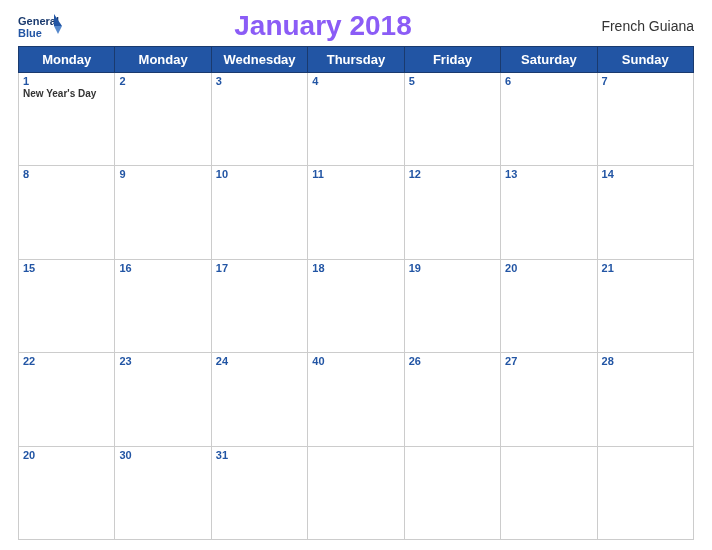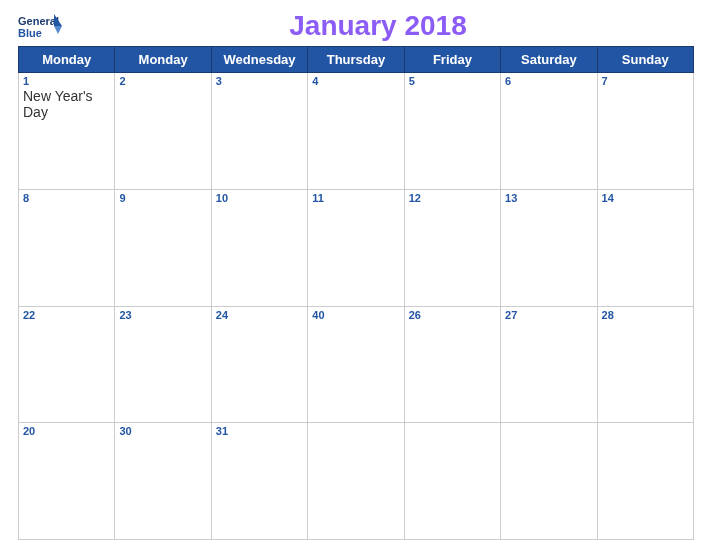--- a/index.html
+++ b/index.html
@@ -77,24 +77,25 @@
     }
 
     .day-number {
       font-size: 11px;
       font-weight: bold;
       color: #2255a4;
       display: block;
     }
 
     .day-event {
-      font-size: 14px;
+      font-size: 10px;
       color: #333;
       display: block;
       margin-top: 1px;
+      font-weight: bold;
     }
 
     .empty-cell {
       background: #f0f4ff;
       border: 1px solid #ccc;
     }
   </style>
 </head>
 <body>
 
@@ -105,20 +106,21 @@
       <text x="0" y="25" font-size="11" font-weight="bold" fill="#2255a4" font-family="Arial">Blue</text>
       <polygon points="36,2 44,14 36,14" fill="#2255a4"></polygon>
       <polygon points="36,14 44,14 40,22" fill="#5588cc"></polygon>
     </svg>
   </div>
 
   <div class="title-area">
     <span class="calendar-title">January 2018</span>
   </div>
 
+  <div class="region-label">French Guiana</div>
 </div>
 
 <table class="calendar-table">
   <thead>
     <tr>
     <th>Monday</th>
         <th>Monday</th>
         <th>Wednesday</th>
         <th>Thursday</th>
         <th>Friday</th>
@@ -169,20 +171,43 @@
         </td>
         <td>
           <span class="day-number">13</span>
         </td>
         <td>
           <span class="day-number">14</span>
         </td>
       </tr>
       <tr>
         <td>
+          <span class="day-number">15</span>
+        </td>
+        <td>
+          <span class="day-number">16</span>
+        </td>
+        <td>
+          <span class="day-number">17</span>
+        </td>
+        <td>
+          <span class="day-number">18</span>
+        </td>
+        <td>
+          <span class="day-number">19</span>
+        </td>
+        <td>
+          <span class="day-number">20</span>
+        </td>
+        <td>
+          <span class="day-number">21</span>
+        </td>
+      </tr>
+      <tr>
+        <td>
           <span class="day-number">22</span>
         </td>
         <td>
           <span class="day-number">23</span>
         </td>
         <td>
           <span class="day-number">24</span>
         </td>
         <td>
           <span class="day-number">40</span>

